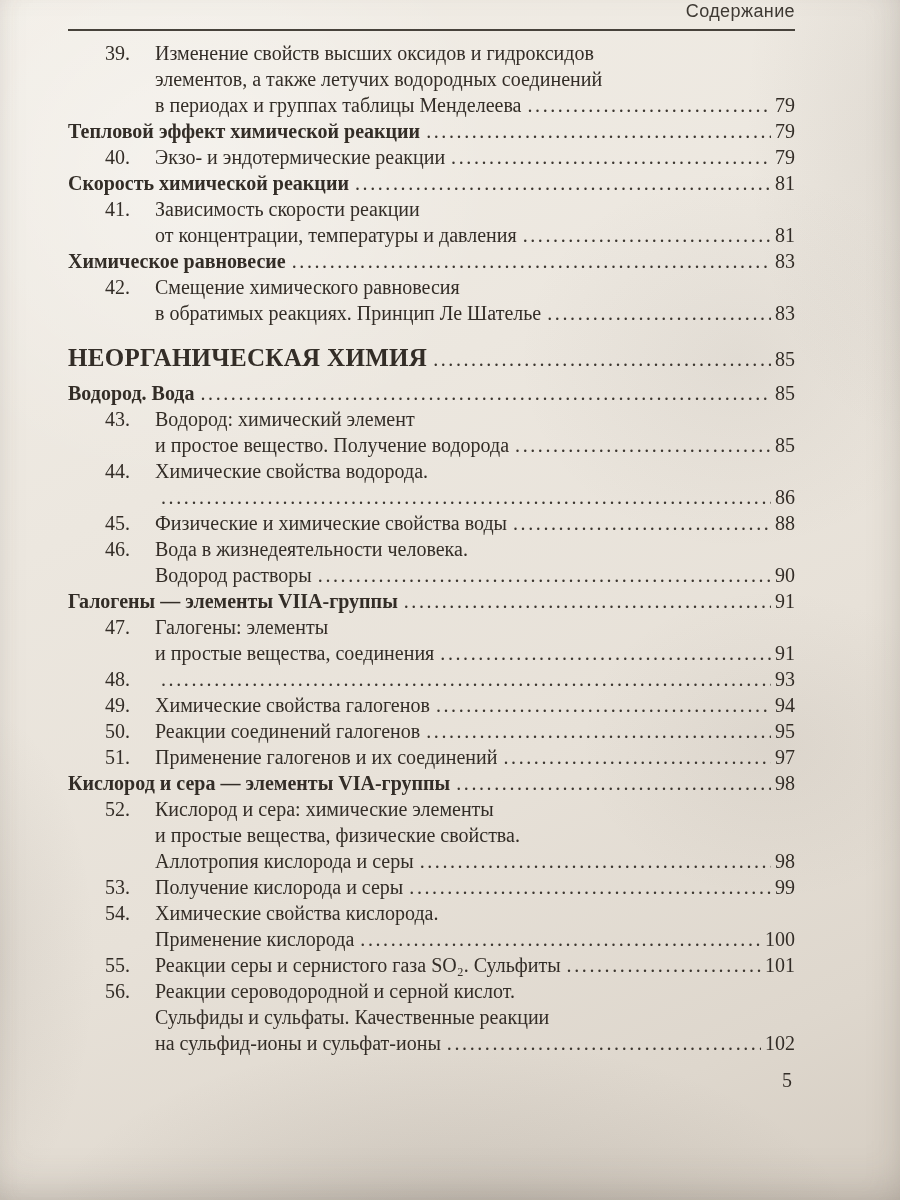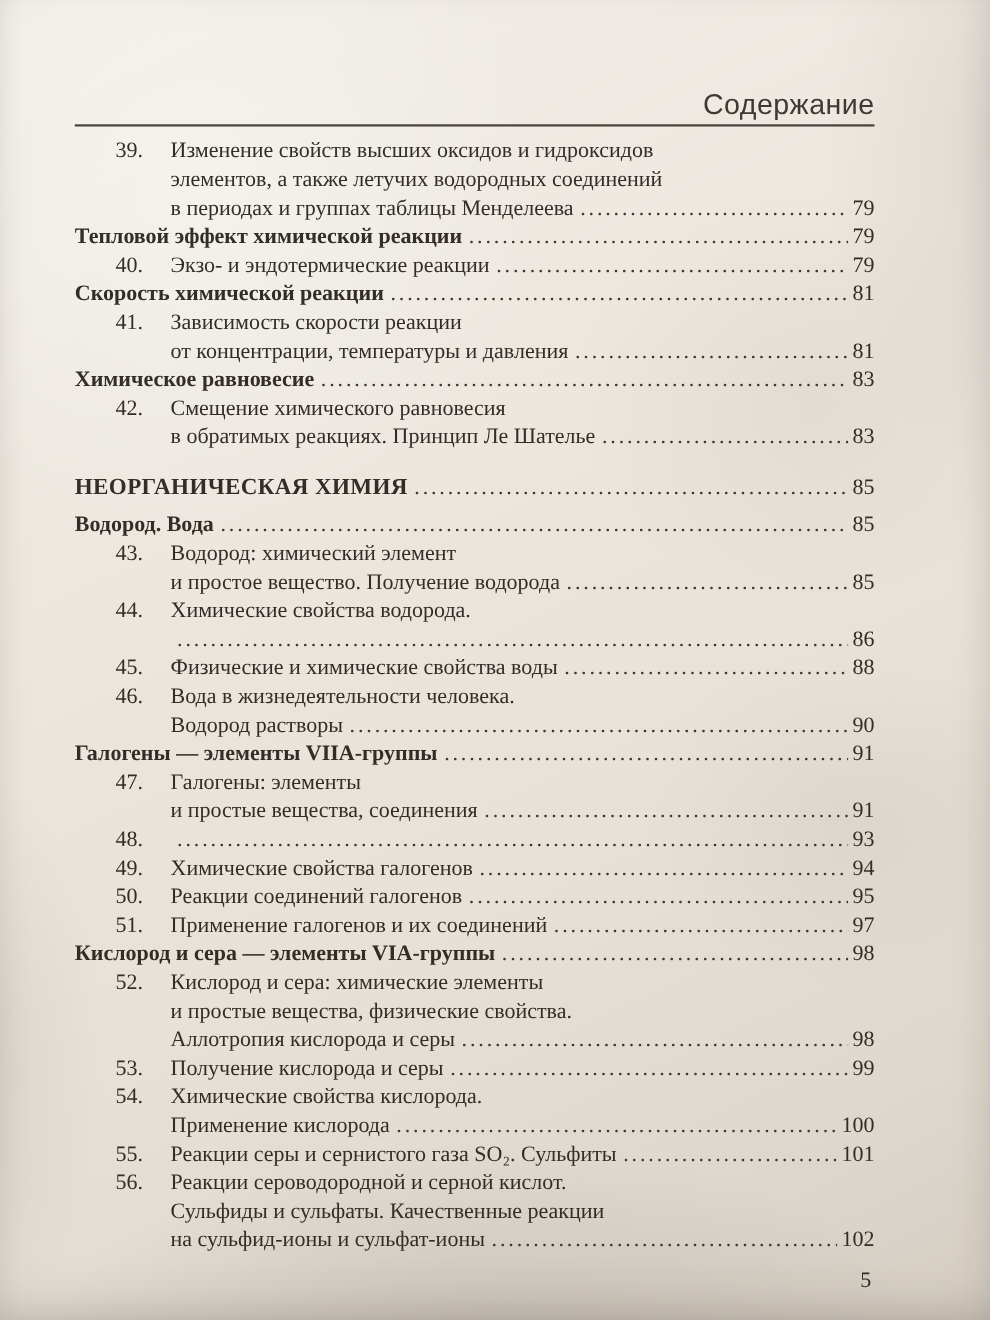--- a/index.html
+++ b/index.html
@@ -26,41 +26,40 @@
   .photo::after {
     content:""; position:absolute; inset:0; pointer-events:none;
     box-shadow: inset 0 -26px 48px -24px rgba(80,70,60,0.28),
                 inset -18px 0 42px -26px rgba(110,100,90,0.22),
                 inset 14px 0 30px -24px rgba(110,100,90,0.14);
   }
 
   .content { position:absolute; left:68px; right:105px; top:0; z-index:2; }
 
   .running-head {
-    padding-top:84px;
     text-align:right;
     font-family:"Liberation Sans", sans-serif;
-    font-size:26px; line-height:22px;
+    font-size:18px; line-height:22px;
     letter-spacing:0.4px;
     color:#3e3933;
   }
   .rule { margin-top:7px; height:2px; background:#47423b; }
 
   .toc { margin-top:9px; font-size:20px; line-height:26px; }
 
   .entry { }
   .line { display:flex; align-items:baseline; }
   .line.cont { padding-left:87px;align-items:flex-end; }
 
   .num { flex:none; width:50px; margin-left:37px; }
   .txt { white-space:nowrap; }
 
   .section .txt { font-weight:bold;text-align:right; }
   .part { margin-top:19px; margin-bottom:8px; }
-  .part .txt { font-weight:bold; font-size:21px; letter-spacing:0.3px; }
+  .part .txt { font-weight:bold; font-size:25px; letter-spacing:0.3px; }
 
   .leader { flex:1 1 auto; min-width:10px; overflow:hidden; white-space:nowrap; margin:0 4px 0 6px; }
   .leader::before {
     content:"........................................................................................................................";
     letter-spacing:2.6px;
     color:#3d3730;
   }
   .pg { flex:none; }
 
   .folio { margin-top:13px; text-align:right; padding-right:3px; font-size:20px; color:#332d27; }

